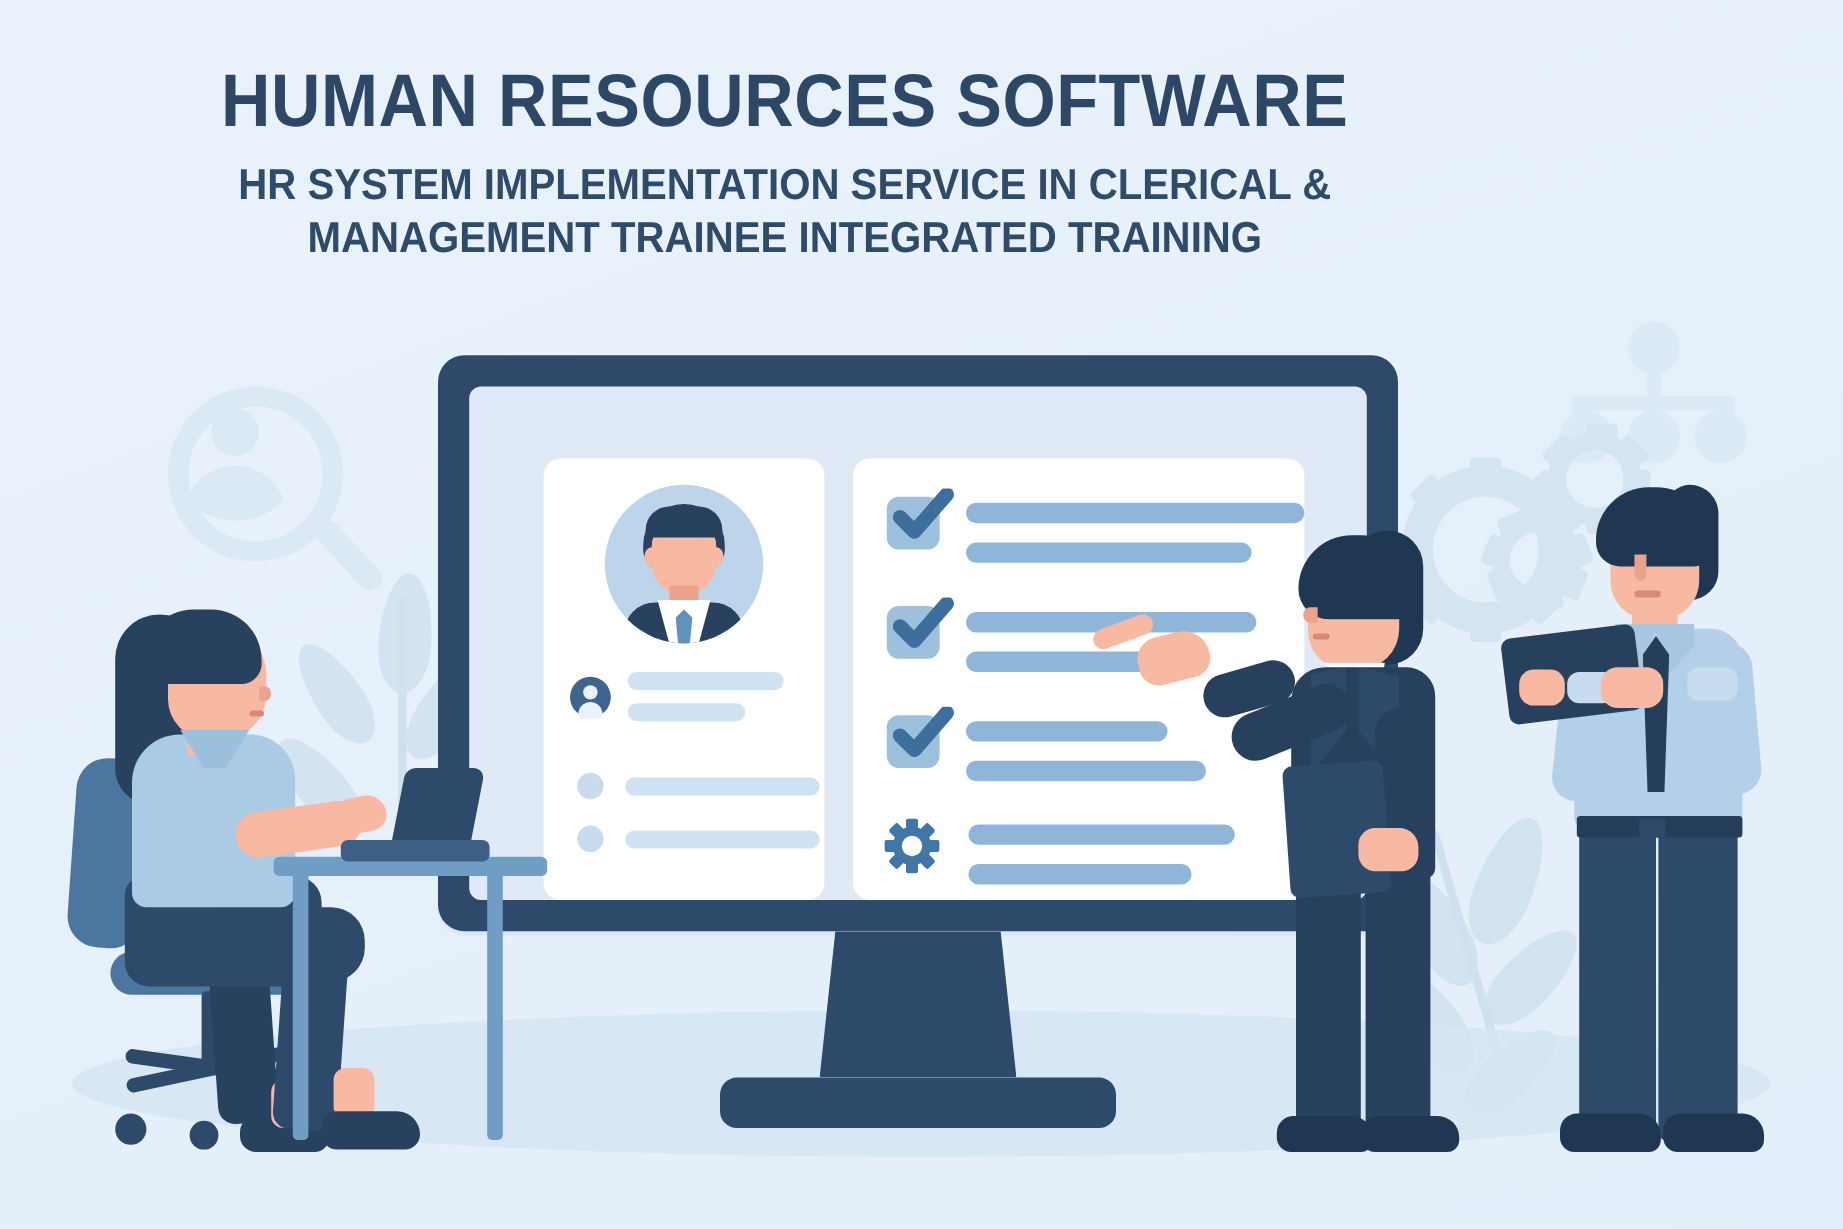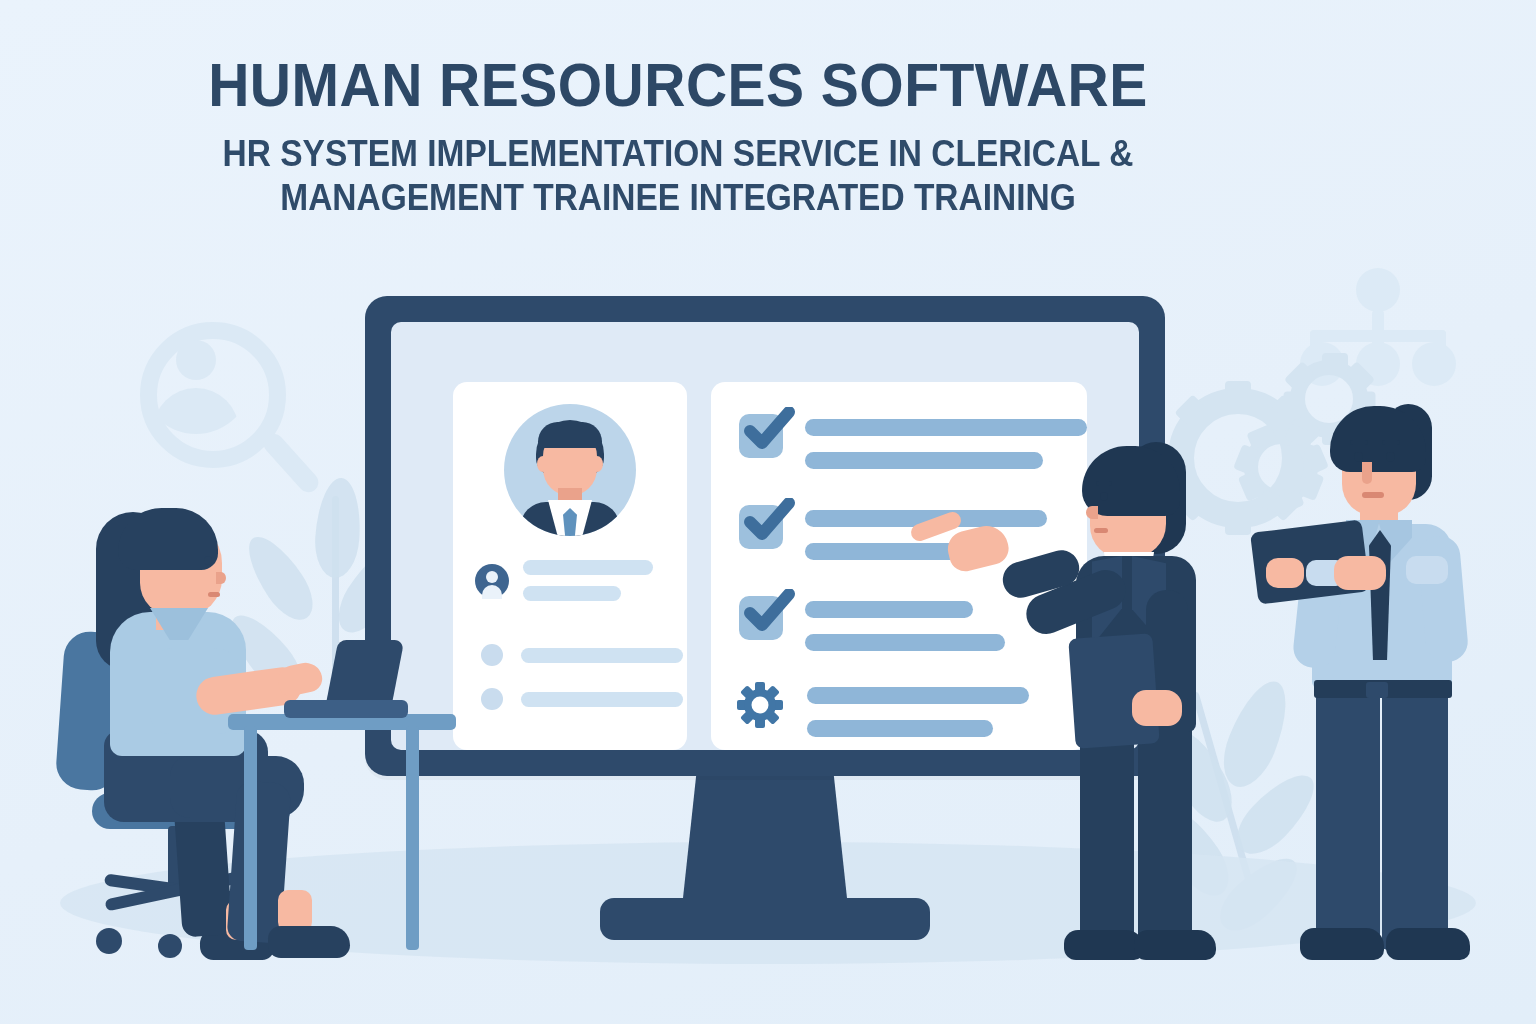--- a/index.html
+++ b/index.html
@@ -16,21 +16,20 @@
     font-family: "Liberation Sans", sans-serif;
   }
 
   
   .heading-wrap {
     position: absolute;
     left: 0; top: 52px;
     width: 1308px;
     text-align: center;
     z-index: 40;
-    padding-left: 24px;
   }
   .title {
     font-family: "Liberation Sans", sans-serif;
     font-size: 62px;
     font-weight: 700;
     letter-spacing: 0.5px;
     color: #2d4866;
     line-height: 1.06;
     margin: 0;
     transform: scaleX(0.92);

